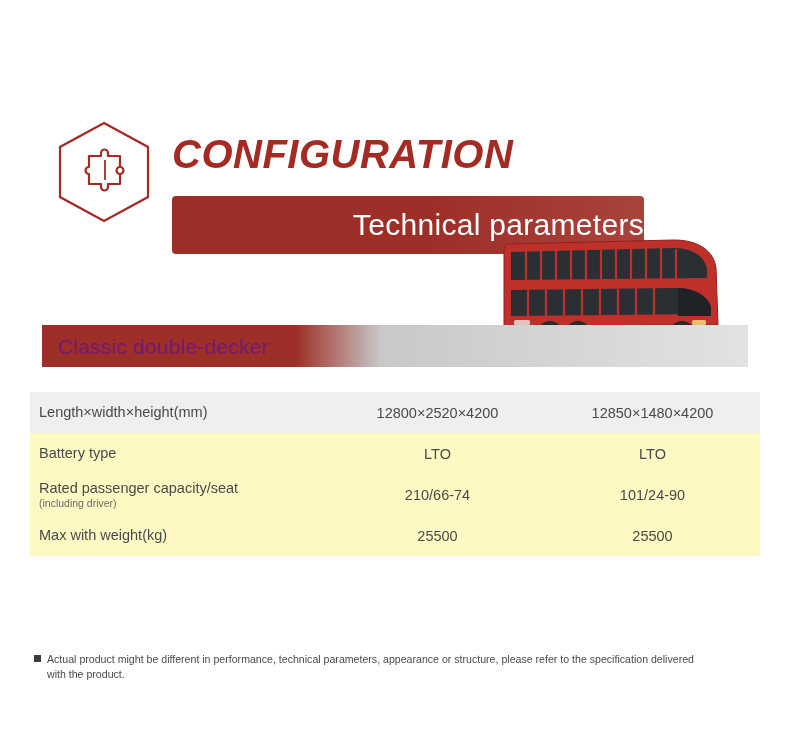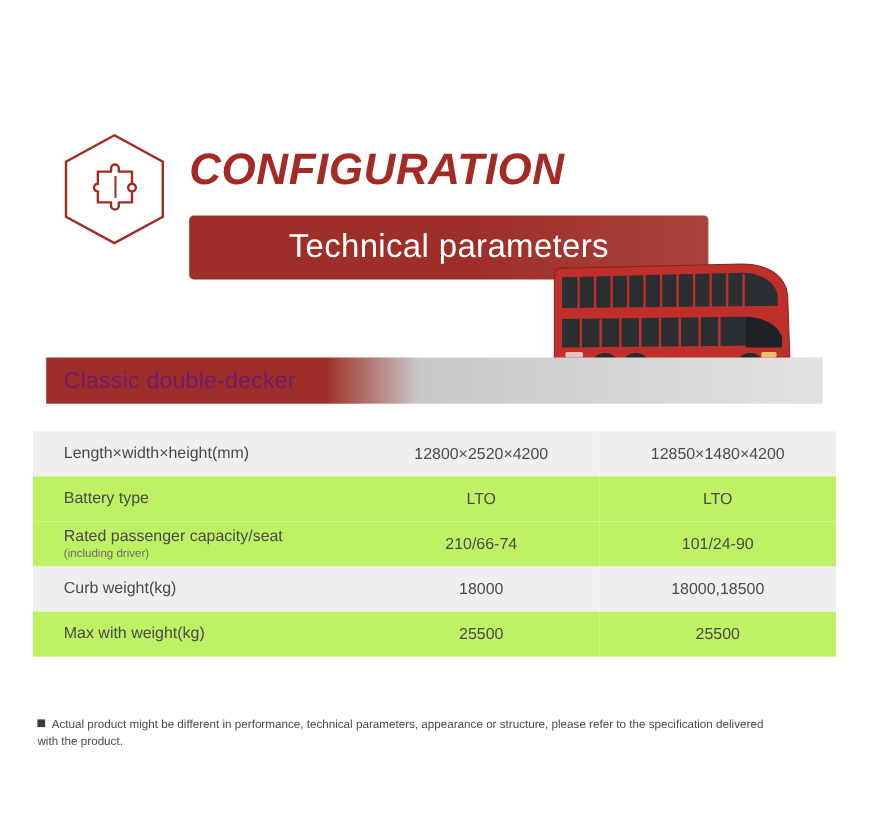--- a/index.html
+++ b/index.html
@@ -47,21 +47,21 @@
     position: absolute;
     left: 172px; top: 138px;
     width: 472px; height: 58px;
     background: linear-gradient(to right, #9e2f28 0%, #9e2f28 55%, #a8433c 100%);
     border-radius: 4px;
   }
   .tech-bar-label {
     position: absolute;
     left: 0; right: 0; top: 50%;
     transform: translateY(-50%);
-    text-align: center;
+    text-align: right;
     color: #ffffff;
     font-size: 30px;
     font-weight: normal;
     letter-spacing: 0.3px;
   }
 
   
   .bus-wrap {
     position: absolute;
     left: 478px; top: 228px;
@@ -87,28 +87,28 @@
   
   .spec-table {
     position: absolute;
     left: 30px; top: 392px;
     width: 730px;
     border-collapse: collapse;
     table-layout: fixed;
   }
   .spec-table td {
     height: 41px;
-    padding: 0 28px;
+    padding: 0 9px;
     font-size: 14.5px;
     color: #4a4a4a;
     vertical-align: middle;
     border: none;
   }
   .spec-table tr.odd td { background: #efefef; }
-  .spec-table tr.even td { background: #bef264; }
+  .spec-table tr.even td { background: #fef9c3; }
   .col-label { width: 300px; text-align: left; }
   .col-val   { width: 215px; text-align: center; font-size: 15.5px; color: #555; }
   .sublabel {
     display: block;
     font-size: 10.5px;
     color: #6a6a6a;
     line-height: 1.1;
     margin-top: 1px;
   }
   .label-main { display: block; line-height: 1.15; }
@@ -122,21 +122,21 @@
     color: #4a4a4a;
     line-height: 1.45;
   }
   .footnote .sq {
     display: inline-block;
     width: 7px; height: 7px;
     background: #3b3b3b;
     margin-right: 6px;
     vertical-align: 1px;
   }
-  .footnote-line2 { display: block; }
+  .footnote-line2 { display: block; margin-left: 13px; }
 </style>
 </head>
 <body>
 
 <div class="page">
 
   <div class="header">
 
     <div class="hex-badge">
       <svg width="96" height="104" viewBox="0 0 96 104" xmlns="http://www.w3.org/2000/svg">
@@ -232,27 +232,20 @@
         <td class="col-val">LTO</td>
       </tr>
       <tr class="even">
         <td class="col-label">
           <span class="label-main">Rated passenger capacity/seat</span>
           <span class="sublabel">(including driver)</span>
         </td>
         <td class="col-val">210/66-74</td>
         <td class="col-val">101/24-90</td>
       </tr>
-      <tr class="odd">
-        <td class="col-label">
-          <span class="label-main">Curb weight(kg)</span>
-        </td>
-        <td class="col-val">18000</td>
-        <td class="col-val">18000,18500</td>
-      </tr>
       <tr class="even">
         <td class="col-label">
           <span class="label-main">Max with weight(kg)</span>
         </td>
         <td class="col-val">25500</td>
         <td class="col-val">25500</td>
       </tr>
     </tbody>
   </table>
 

